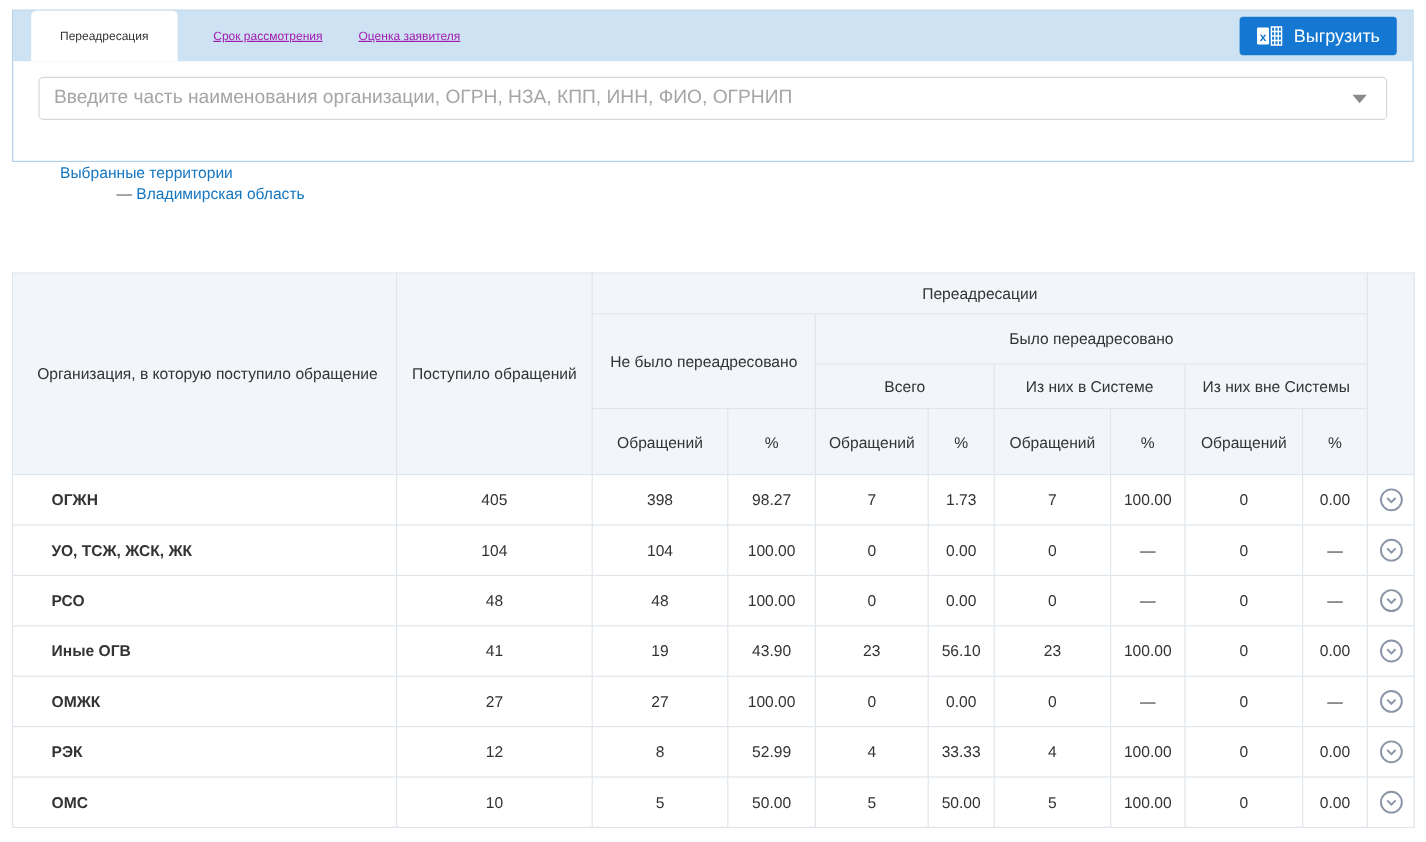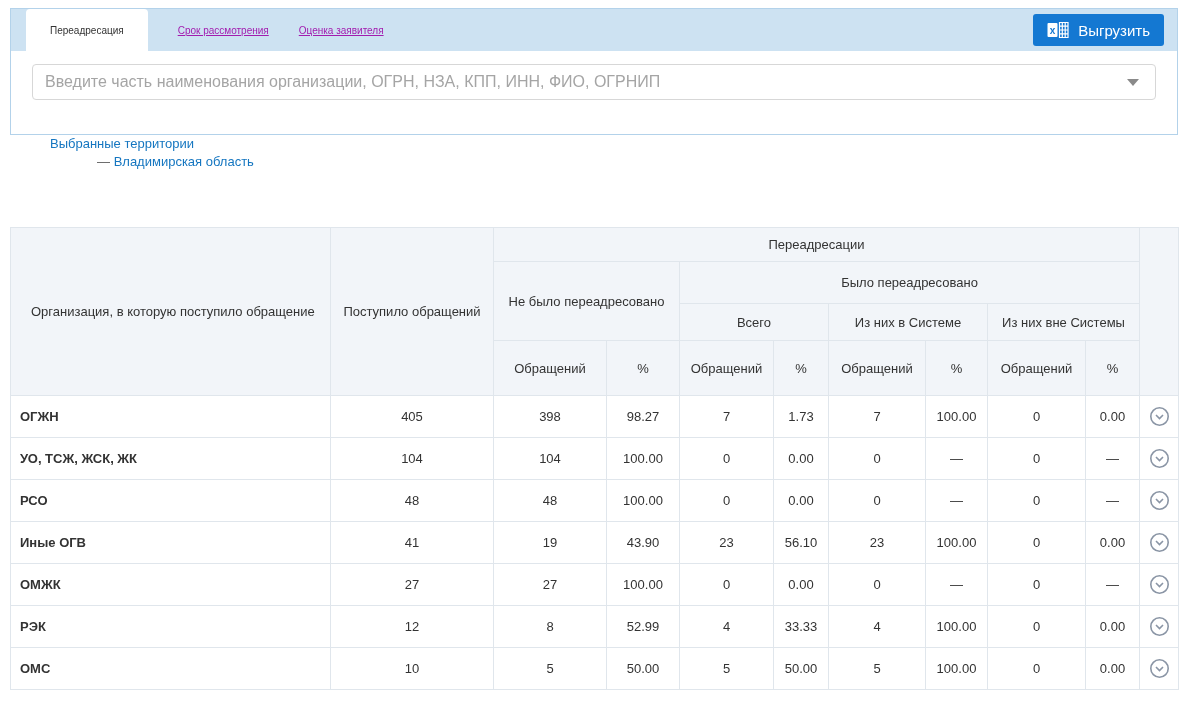--- a/index.html
+++ b/index.html
@@ -41,21 +41,21 @@
 
   
   .tablewrap { position:absolute; left:10px; top:227px; }
   table { border-collapse:collapse; table-layout:fixed; width:1168px; }
   th, td { border:1px solid #e0e6ec; font-size:13px; color:#333; }
   thead th { background:#f2f5f9; font-weight:normal; text-align:center;
     padding:4px 8px; }
   thead th.org-h { text-align:left; padding-left:20px; }
   tbody tr { height:42px; background:#fff; }
   tbody td { text-align:center; }
-  tbody td.org { text-align:left; padding-left:9px; font-weight:bold; }
+  tbody td.org { text-align:left; padding-left:32px; font-weight:bold; }
   tbody td.iconcell { padding:0; }
   .row-a { height:34px; } .row-b { height:42px; }
   .row-c { height:37px; } .row-d { height:55px; }
   .chev-btn { background:none; border:none; cursor:pointer; padding:2px;
     display:inline-flex; align-items:center; justify-content:center; }
 </style>
 </head>
 <body>
 
 <div class="panel">

